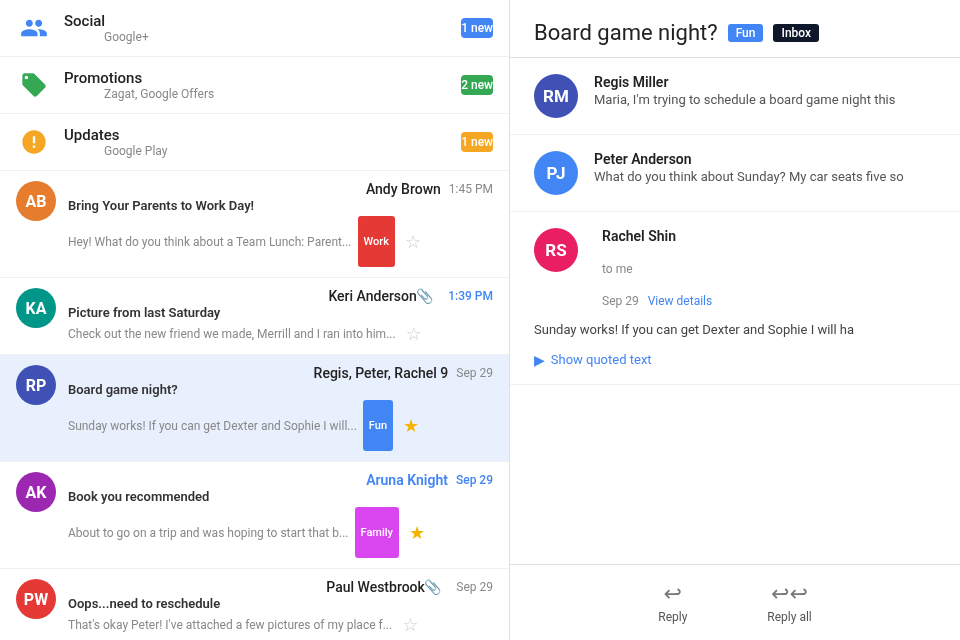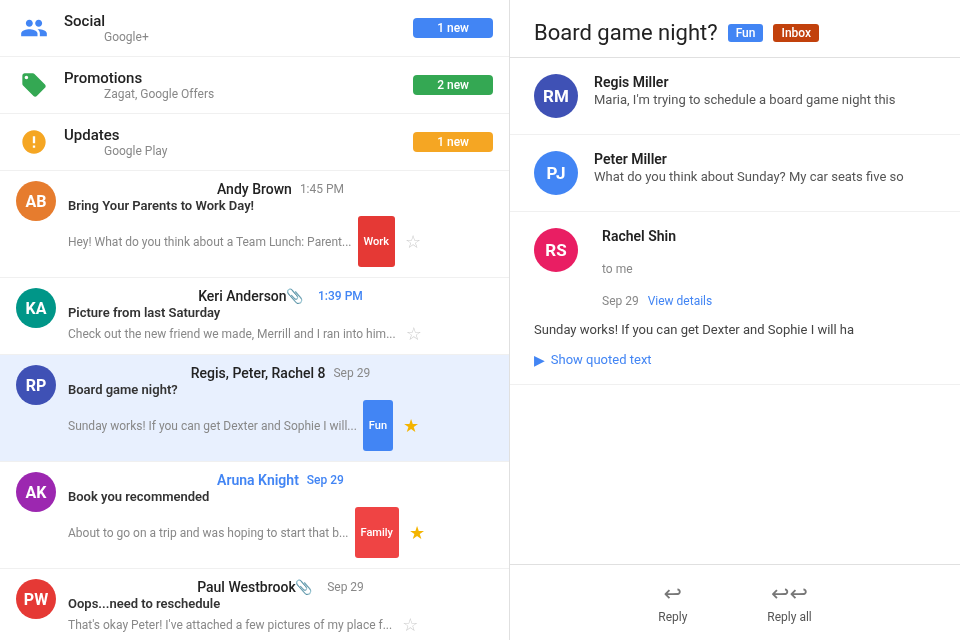--- a/index.html
+++ b/index.html
@@ -48,21 +48,21 @@
       color: #222;
     }
     .cat-sub {
       font-size: 12px;
       color: #888;
       margin-left: 40px;
     }
 
     .badge {
       border-radius: 4px;
-      padding: 3px 24px;
+      padding: 3px 0;
       font-size: 12px;
       color: #fff;
       font-weight: 500;
     }
     .badge-blue { background: #4285f4; }
     .badge-green { background: #34a853; }
     .badge-yellow { background: #f5a623; }
 
     
     .email-row {
@@ -84,37 +84,37 @@
       overflow: hidden;
       display: flex;
       align-items: center;
       justify-content: center;
       font-size: 16px;
       font-weight: bold;
       color: #fff;
     }
 
     .email-body { flex: 1; overflow: hidden; }
-    .email-top { display: flex; align-items: center; justify-content: center; }
+    .email-top { display: flex; align-items: center; justify-content: flex-end; }
     .email-sender { font-size: 14px; font-weight: 500; color: #222; }
     .email-time { font-size: 12px; color: #888; white-space: nowrap; margin-left: 8px; }
     .email-subject { font-size: 13px; font-weight: 600; color: #333; margin-top: 1px; }
     .email-preview { font-size: 12px; color: #888; margin-top: 1px; white-space: nowrap; overflow: hidden; text-overflow: ellipsis; max-width: 360px; }
     .email-meta { display: flex; align-items: center; gap: 6px; margin-top: 3px; }
 
     .tag-badge {
       border-radius: 3px;
       padding: 19px 6px;
       font-size: 11px;
       color: #fff;
       font-weight: 500;
     }
     .tag-work { background: #e53935; }
     .tag-fun { background: #4285f4; }
-    .tag-family { background: #ef4444; text-align: center; }
+    .tag-family { background: #d946ef; text-align: center; }
 
     .star {
       font-size: 18px;
       color: #ccc;
       margin-left: 4px;
     }
     .star.filled { color: #f4b400; }
 
     .clip-icon { font-size: 14px; color: #888; }
 
@@ -140,21 +140,21 @@
       font-weight: 400;
     }
     .thread-tag {
       border-radius: 3px;
       padding: 2px 8px;
       font-size: 12px;
       color: #fff;
       font-weight: 500;
     }
     .thread-tag-fun { background: #4285f4; }
-    .thread-tag-inbox { background: #c2410c; }
+    .thread-tag-inbox { background: #0f172a; }
 
     .message-block {
       padding: 16px 24px;
       border-bottom: 1px solid #f0f0f0;
       display: flex;
       gap: 16px;
     }
 
     .msg-avatar {
       width: 44px;
@@ -301,21 +301,21 @@
         <span class="email-preview">Check out the new friend we made, Merrill and I ran into him...</span>
         <span class="star">☆</span>
       </div>
     </div>
   </div>
 
   <div class="email-row selected">
     <div class="avatar av-indigo">RP</div>
     <div class="email-body">
       <div class="email-top">
-        <span class="email-sender">Regis, Peter, Rachel 8</span>
+        <span class="email-sender">Regis, Peter, Rachel 9</span>
         <span class="email-time">Sep 29</span>
       </div>
       <div class="email-subject">Board game night?</div>
       <div class="email-meta">
         <span class="email-preview">Sunday works! If you can get Dexter and Sophie I will...</span>
         <span class="tag-badge tag-fun">Fun</span>
         <span class="star filled">★</span>
       </div>
     </div>
   </div>
@@ -368,21 +368,21 @@
     <div class="msg-avatar av-indigo">RM</div>
     <div class="msg-content">
       <div class="msg-sender-name">Regis Miller</div>
       <div class="msg-preview">Maria, I'm trying to schedule a board game night this</div>
     </div>
   </div>
 
   <div class="message-block">
     <div class="msg-avatar av-blue">PJ</div>
     <div class="msg-content">
-      <div class="msg-sender-name">Peter Miller</div>
+      <div class="msg-sender-name">Peter Anderson</div>
       <div class="msg-preview">What do you think about Sunday? My car seats five so</div>
     </div>
   </div>
 
   <div class="rachel-block">
     <div class="rachel-top">
       <div class="msg-avatar av-pink">RS</div>
       <div class="msg-content">
         <div class="msg-sender-name">Rachel Shin</div>
         <div class="msg-meta">

